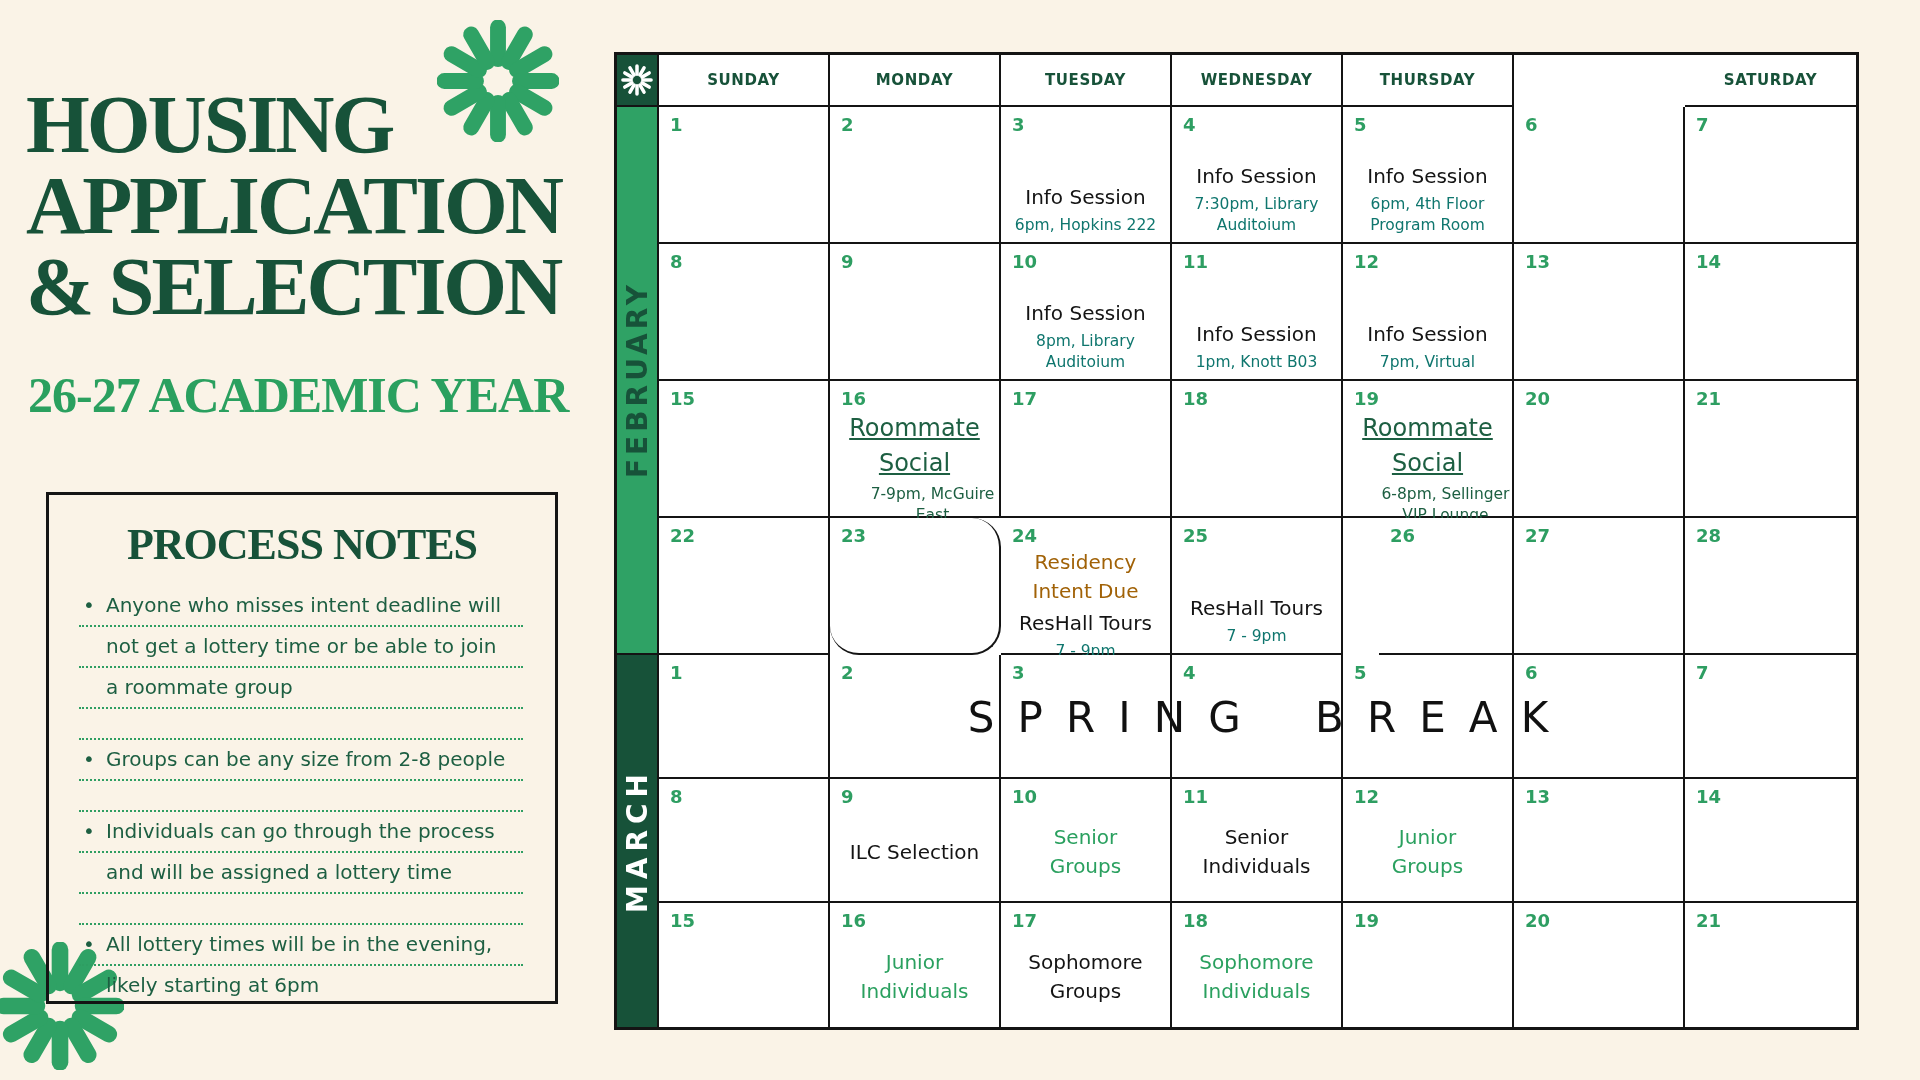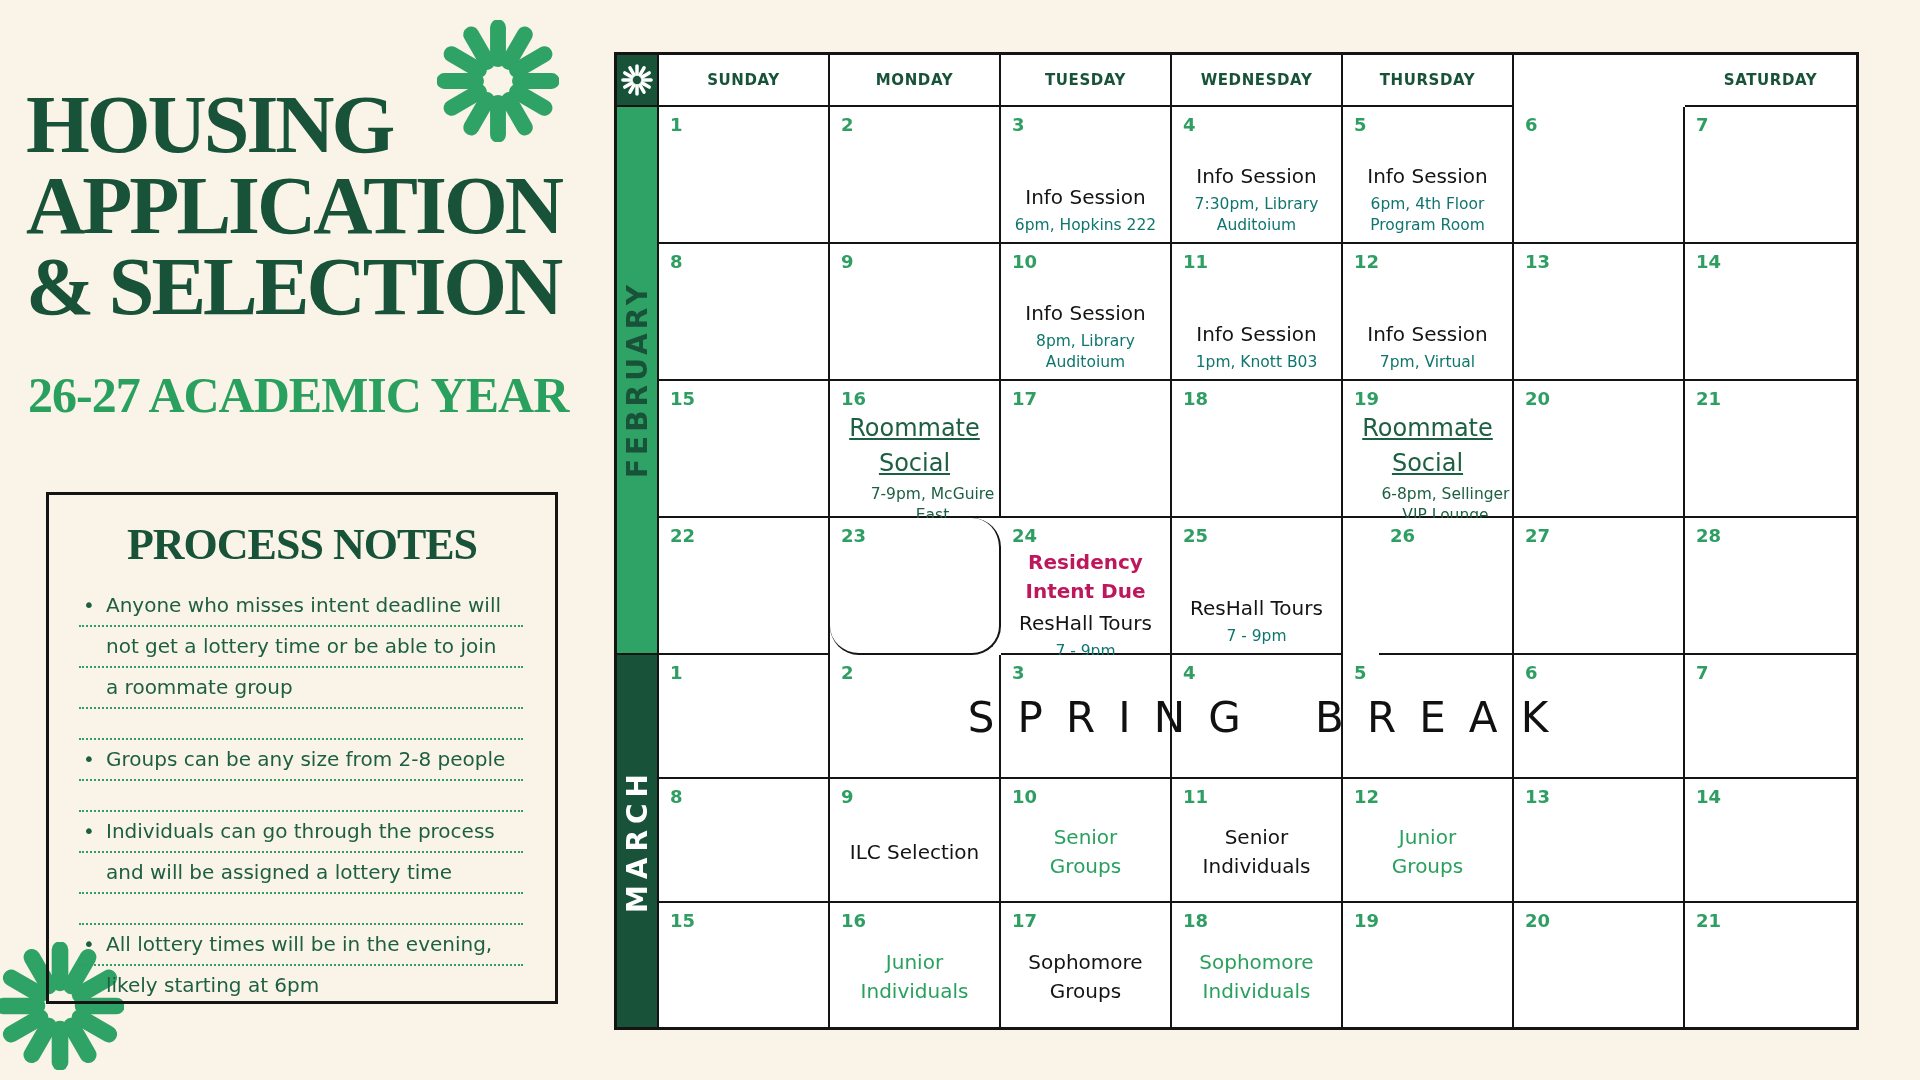--- a/index.html
+++ b/index.html
@@ -67,21 +67,21 @@
   .tab.mar span{color:#ffffff;letter-spacing:6px;}
   .cell{background:#fff;display:flex;flex-direction:column;}
   .cell .d{font-weight:700;font-size:18px;color:#2e9e62;padding:7px 0 0 11px;}
   .evs{flex:1;display:flex;flex-direction:column;align-items:center;gap:3px;padding:2px 2px 6px;}
   .feb-m .evs{justify-content:flex-end;}
   .mar-m .evs{justify-content:center;}
   .ev{white-space:pre;text-align:center;}
   .tB{font-size:20px;color:#141414;line-height:1.45;}
   .tG{font-size:20px;color:#2aa05f;line-height:1.45;}
   .tD{font-size:24px;color:#1d5f42;line-height:1.45;text-decoration:underline;}
-  .tGB{font-size:20px;color:#be185d;font-weight:700;line-height:1.45;}
+  .tGB{font-size:20px;color:#a16207;font-weight:400;line-height:1.45;}
   .dB{font-size:15.5px;color:#0f766e;line-height:1.35;}
   .dD{font-size:15.5px;color:#1d5f42;line-height:1.35;margin-left:36px;}
   .sb{
     grid-column:2/9;grid-row:6;z-index:2;pointer-events:none;
     display:flex;align-items:center;justify-content:center;
     font-size:42px;font-weight:500;color:#111;
     letter-spacing:.55em;word-spacing:.35em;padding-left:24px;
   }
 </style>
 </head>

